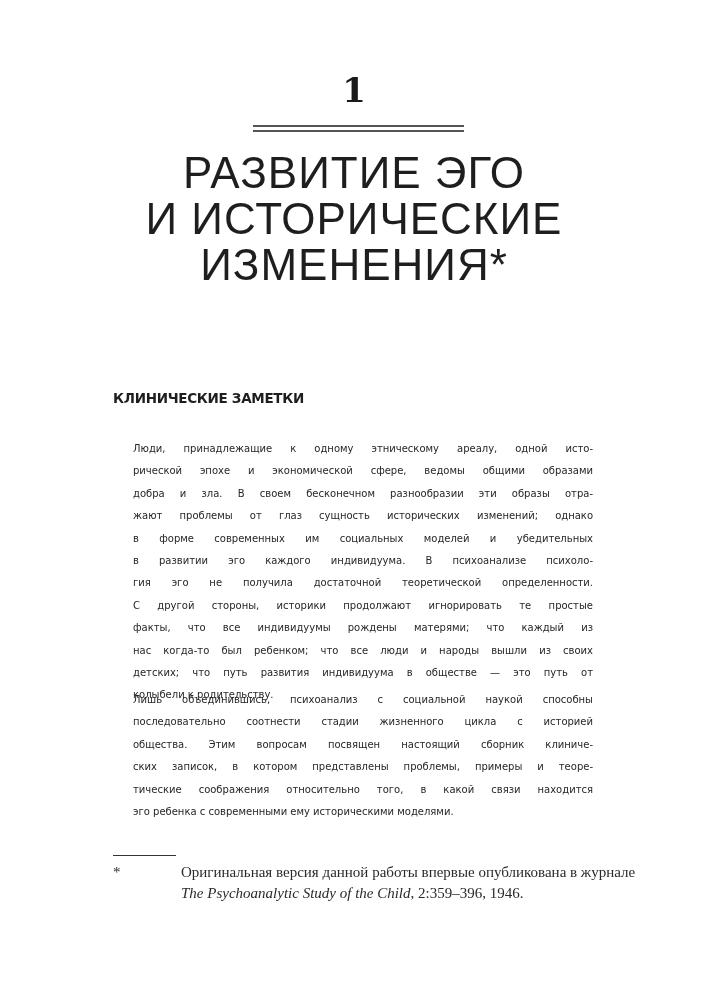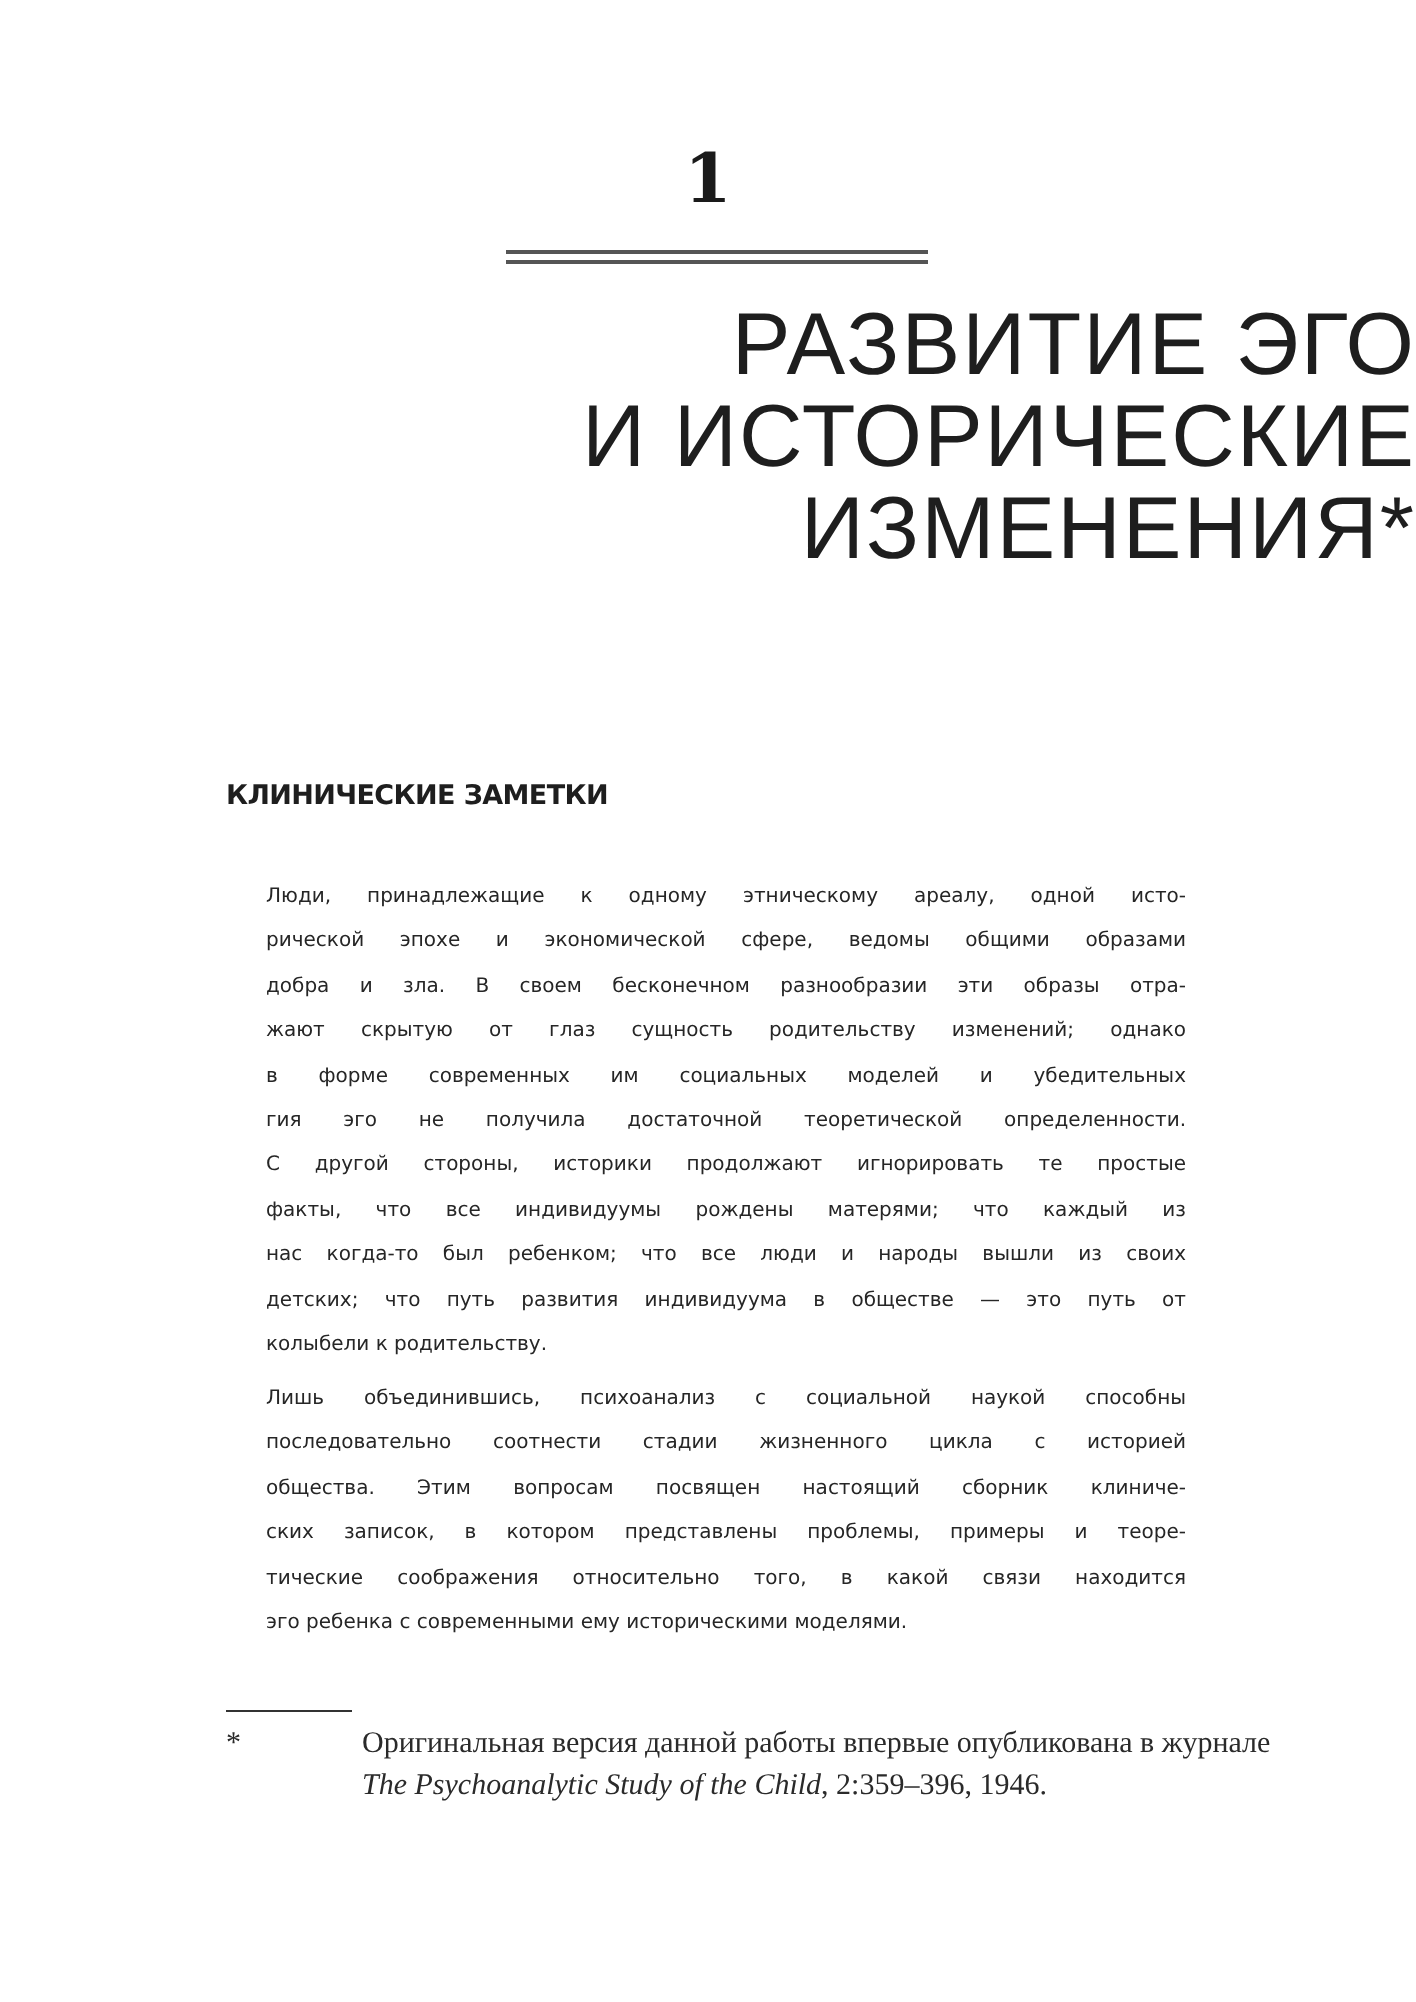--- a/index.html
+++ b/index.html
@@ -33,21 +33,21 @@
       height: 2px;
       background: #555;
     }
     .rule.r1 { top: 125px; }
     .rule.r2 { top: 130px; }
     .chapter-title {
       position: absolute;
       left: 0;
       width: 708px;
       top: 150px;
-      text-align: right;
+      text-align: center;
       font-family: "Liberation Sans", sans-serif;
       font-size: 44px;
       line-height: 46px;
       letter-spacing: 1px;
       color: #1e1e1e;
     }
     .chapter-title div { white-space: nowrap; }
     .section-heading {
       position: absolute;
       left: 113px;
@@ -123,22 +123,23 @@
   <div>И ИСТОРИЧЕСКИЕ</div>
   <div>ИЗМЕНЕНИЯ*</div>
 </div>
 
 <div class="section-heading">КЛИНИЧЕСКИЕ ЗАМЕТКИ</div>
 
 <div class="body-text para1">
   <span class="line">Люди, принадлежащие к одному этническому ареалу, одной исто-</span>
   <span class="line">рической эпохе и экономической сфере, ведомы общими образами</span>
   <span class="line">добра и зла. В своем бесконечном разнообразии эти образы отра-</span>
-  <span class="line">жают скрытую от глаз сущность родительству изменений; однако</span>
+  <span class="line">жают проблемы от глаз сущность исторических изменений; однако</span>
   <span class="line">в форме современных им социальных моделей и убедительных</span>
+  <span class="line">в развитии эго каждого индивидуума. В психоанализе психоло-</span>
   <span class="line">гия эго не получила достаточной теоретической определенности.</span>
   <span class="line">С другой стороны, историки продолжают игнорировать те простые</span>
   <span class="line">факты, что все индивидуумы рождены матерями; что каждый из</span>
   <span class="line">нас когда-то был ребенком; что все люди и народы вышли из своих</span>
   <span class="line">детских; что путь развития индивидуума в обществе — это путь от</span>
   <span class="line last">колыбели к родительству.</span>
 </div>
 
 <div class="body-text para2">
   <span class="line">Лишь объединившись, психоанализ с социальной наукой способны</span>

